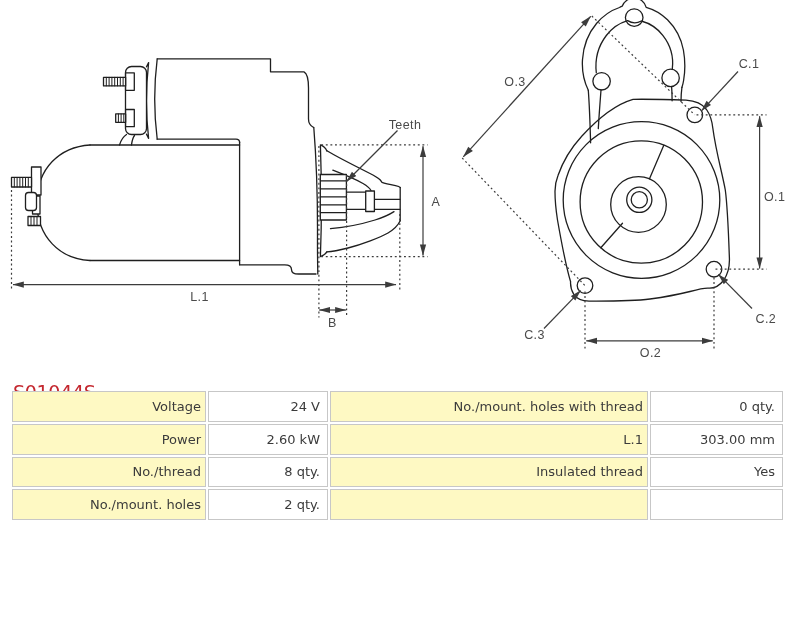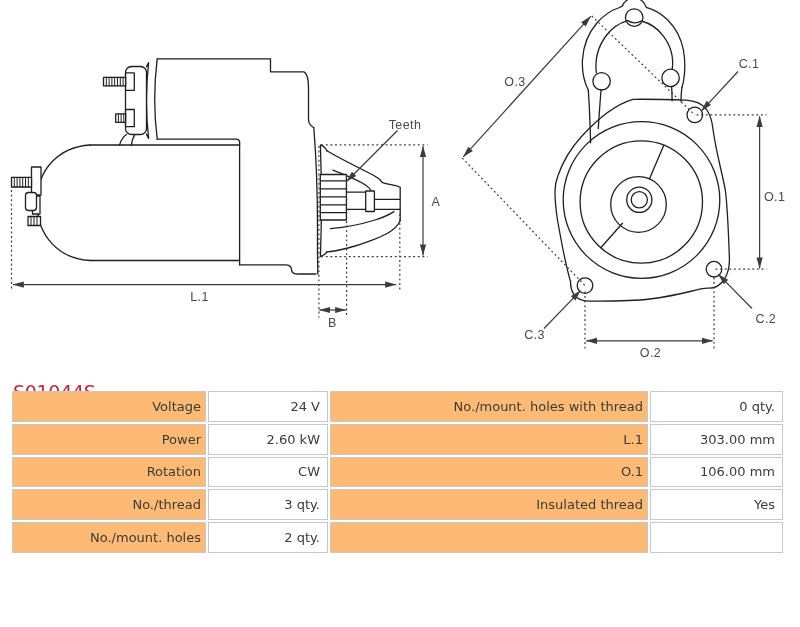--- a/index.html
+++ b/index.html
@@ -5,21 +5,21 @@
   html,body{margin:0;padding:0;background:#ffffff;}
   .sheet{position:relative;width:800px;height:627px;background:#ffffff;overflow:hidden;
          font-family:"DejaVu Sans","Liberation Sans",sans-serif;}
   .drawing-wrap{position:absolute;left:0;top:0;width:800px;height:360px;}
   svg text{font-family:"Liberation Sans","DejaVu Sans",sans-serif;font-size:12.5px;fill:#4a4a4a;letter-spacing:.4px;}
   .part-code{position:absolute;left:13px;top:382px;font-size:19px;line-height:20px;letter-spacing:-0.3px;
              color:#c4272e;font-weight:400;}
   table.spec{position:absolute;left:10px;top:389px;width:775px;border-collapse:separate;border-spacing:2px;table-layout:fixed;}
   table.spec td{border:1px solid #c7c7c7;box-sizing:border-box;height:30.8px;vertical-align:middle;
        font-size:13px;color:#3b3b3b;text-align:right;white-space:nowrap;overflow:hidden;}
-  td.lbl{background:#fdba74;padding:0 4px 0 4px;}
+  td.lbl{background:#fef9c3;padding:0 4px 0 4px;}
   td.val{background:#ffffff;padding:0 7px 0 4px;}
 </style>
 </head>
 <body>
 
 <div class="sheet">
 
   <div class="drawing-wrap">
   <svg width="800" height="360" viewBox="0 0 800 360">
     <defs>
@@ -173,28 +173,22 @@
         <td class="lbl">No./mount. holes with thread</td>
         <td class="val">0 qty.</td>
       </tr>
       <tr>
         <td class="lbl">Power</td>
         <td class="val">2.60 kW</td>
         <td class="lbl">L.1</td>
         <td class="val">303.00 mm</td>
       </tr>
       <tr>
-        <td class="lbl">Rotation</td>
-        <td class="val">CW</td>
-        <td class="lbl">O.1</td>
-        <td class="val">106.00 mm</td>
-      </tr>
-      <tr>
         <td class="lbl">No./thread</td>
-        <td class="val">3 qty.</td>
+        <td class="val">8 qty.</td>
         <td class="lbl">Insulated thread</td>
         <td class="val">Yes</td>
       </tr>
       <tr>
         <td class="lbl">No./mount. holes</td>
         <td class="val">2 qty.</td>
         <td class="lbl"></td>
         <td class="val"></td>
       </tr>
     </tbody>

